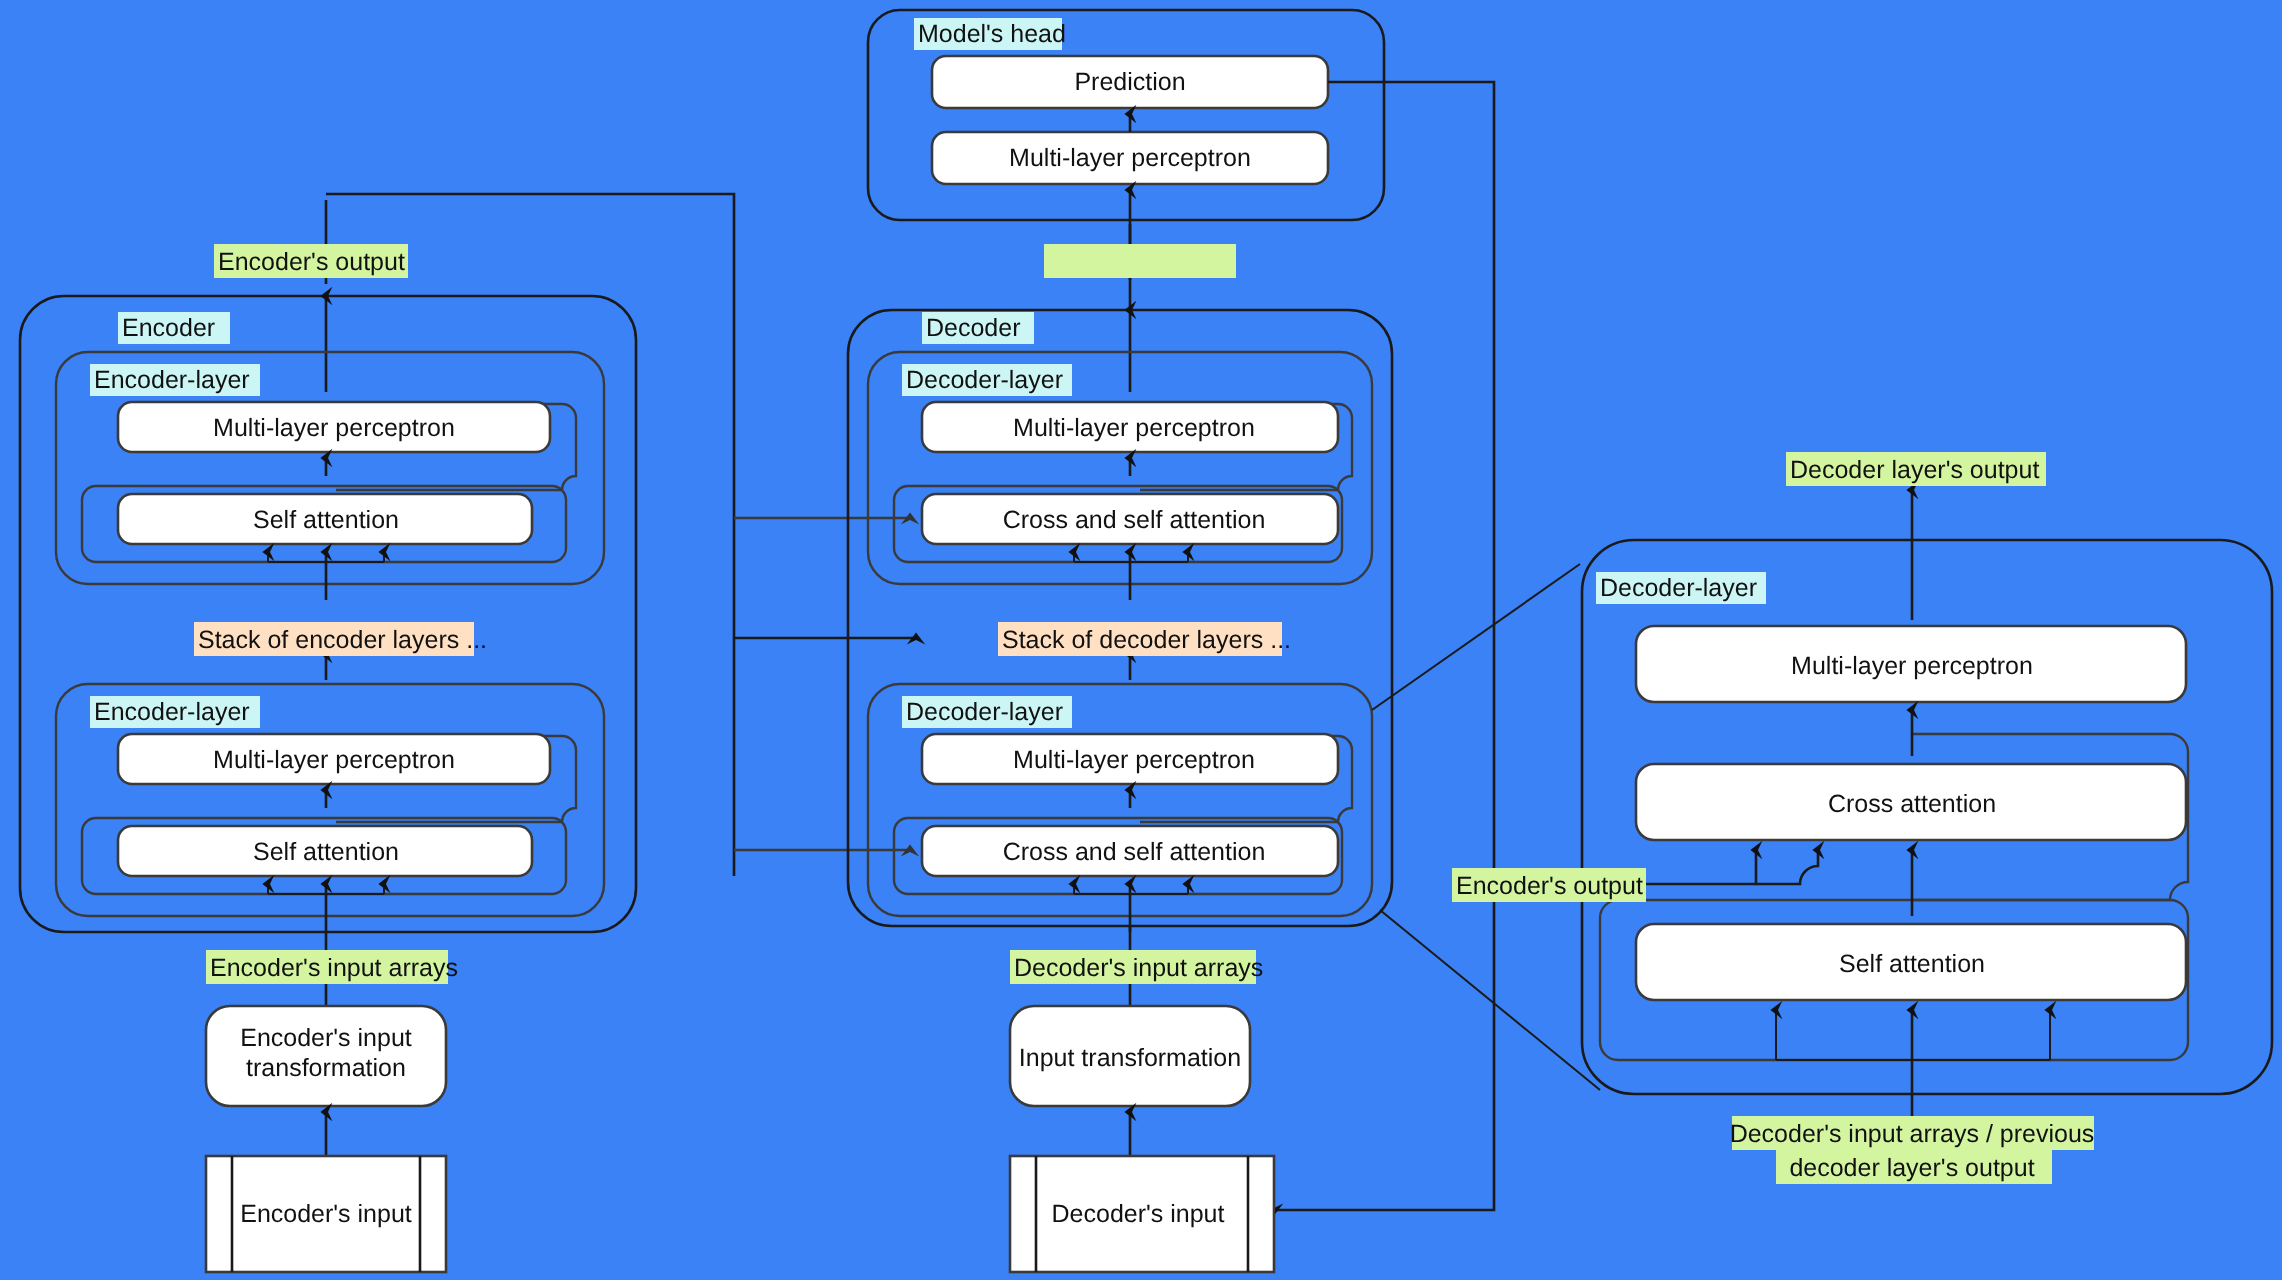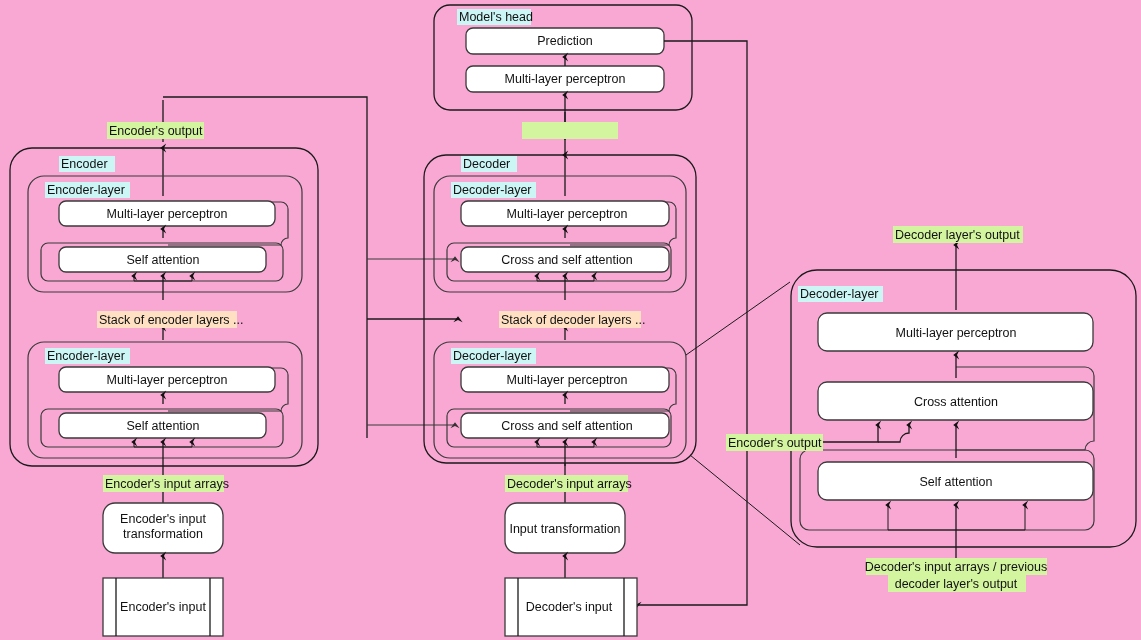--- a/index.html
+++ b/index.html
@@ -1,17 +1,17 @@
 <!DOCTYPE html>
 <html><head>
 <meta charset="utf-8">
 <style>
   html,body{margin:0;padding:0;background:#ffffff;}
   body{font-family:"Liberation Sans","DejaVu Sans",sans-serif;}
-  #stage{position:relative;width:1141px;height:640px;background:#f9a8d4;overflow:hidden;}
+  #stage{position:relative;width:1141px;height:640px;background:#3b82f6;overflow:hidden;}
   svg{position:absolute;top:0;left:0;width:1141px;height:640px;}
   .bx{fill:#ffffff;stroke:#3a3a3a;stroke-width:1.3;}
   .bxo{fill:none;stroke:#1a1a1a;stroke-width:1.3;}
   .bxres{fill:none;stroke:#3a3a3a;stroke-width:1.2;}
   .ln{stroke:#1a1a1a;stroke-width:1.3;fill:none;}
   .ln2{stroke:#3a3a3a;stroke-width:1.2;fill:none;}
   .thin{stroke:#1a1a1a;stroke-width:1;fill:none;}
   text{font-family:"Liberation Sans","DejaVu Sans",sans-serif;fill:#111;}
   .t13{font-size:12.5px;}
   .grn{fill:#d4f5a0;}

